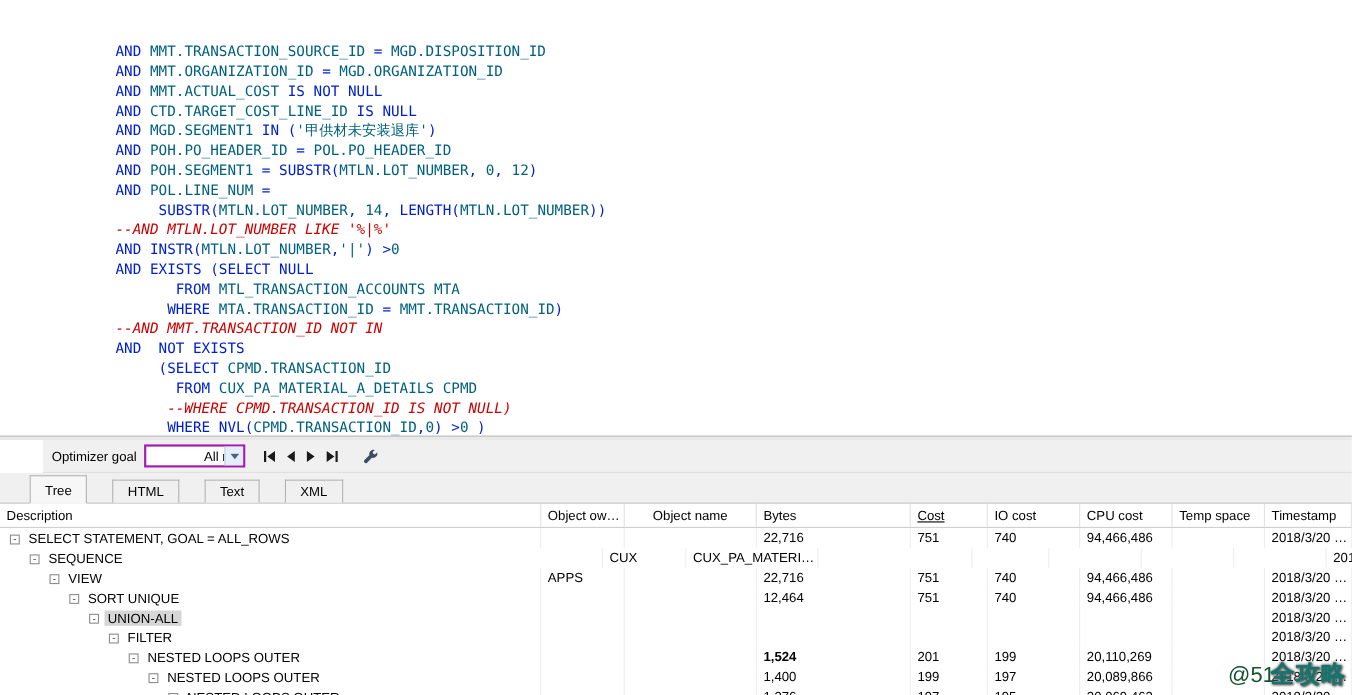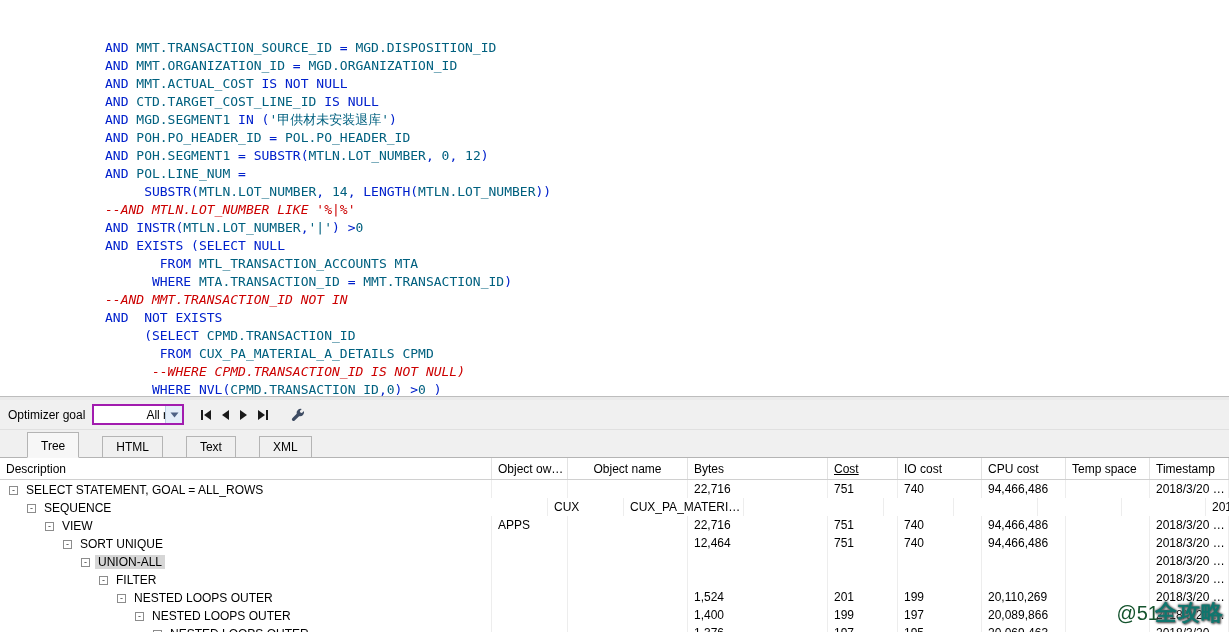--- a/index.html
+++ b/index.html
@@ -14,21 +14,21 @@
   .tok-k { color:#0020cc; }
   .tok-i { color:#00607f; }
   .tok-n { color:#00607f; }
   .tok-s { color:#00607f; }
   .tok-c { color:#cc0000; font-style:italic; }
 
   .splitter { height:4px; background:#e9e9e9; border-top:1px solid #bdbdbd; }
 
   
   .toolbar { height:30px; background:#f0f0f0; display:flex; align-items:center;
-             padding:0 8px; font-size:12px; color:#000; border-bottom:1px solid #e0e0e0; }
+             padding:0 8px; font-size:12px; color:#000; border-bottom:1px solid #e0e0e0;margin-left:39px; }
   .tb-label { margin-right:7px; }
   .combo { width:92px; height:21px; background:#fff; border:2px solid #a21caf;
            display:flex; align-items:center; cursor:default;padding-left:48px; }
   .combo .val { flex:1; padding-left:4px; overflow:hidden; white-space:nowrap; }
   .combo-btn { width:17px; height:100%; display:flex; align-items:center; justify-content:center;
                background:#e4eef9; border-left:1px solid #b9cde4; }
   .nav-group { display:flex; align-items:center; margin-left:12px; }
   .nav-btn { width:19px; height:20px; border:none; background:transparent; display:flex;
              align-items:center; justify-content:center; cursor:pointer; padding:0; }
   .wrench { margin-left:16px; }
@@ -228,21 +228,21 @@
           <div class="cell" style="width: 79px;">2018/3/20 …</div>
         </div>
         <div class="grow">
           <div class="cell desc" style="width: 492px;">
             <span class="indent" style="width: 108px;"></span>
             <span class="expander"></span>
             <span class="nodelabel">NESTED LOOPS OUTER</span>
           </div>
           <div class="cell" style="width: 76px;"></div>
           <div class="cell" style="width: 120px;"></div>
-          <div class="cell" style="width: 140px;">1,524</div>
+          <div class="cell" style="width: 140px; font-weight: bold;">1,524</div>
           <div class="cell" style="width: 70px;">201</div>
           <div class="cell" style="width: 84px;">199</div>
           <div class="cell" style="width: 84px;">20,110,269</div>
           <div class="cell" style="width: 84px;"></div>
           <div class="cell" style="width: 79px;">2018/3/20 …</div>
         </div>
         <div class="grow">
           <div class="cell desc" style="width: 492px;">
             <span class="indent" style="width: 126px;"></span>
             <span class="expander"></span>

